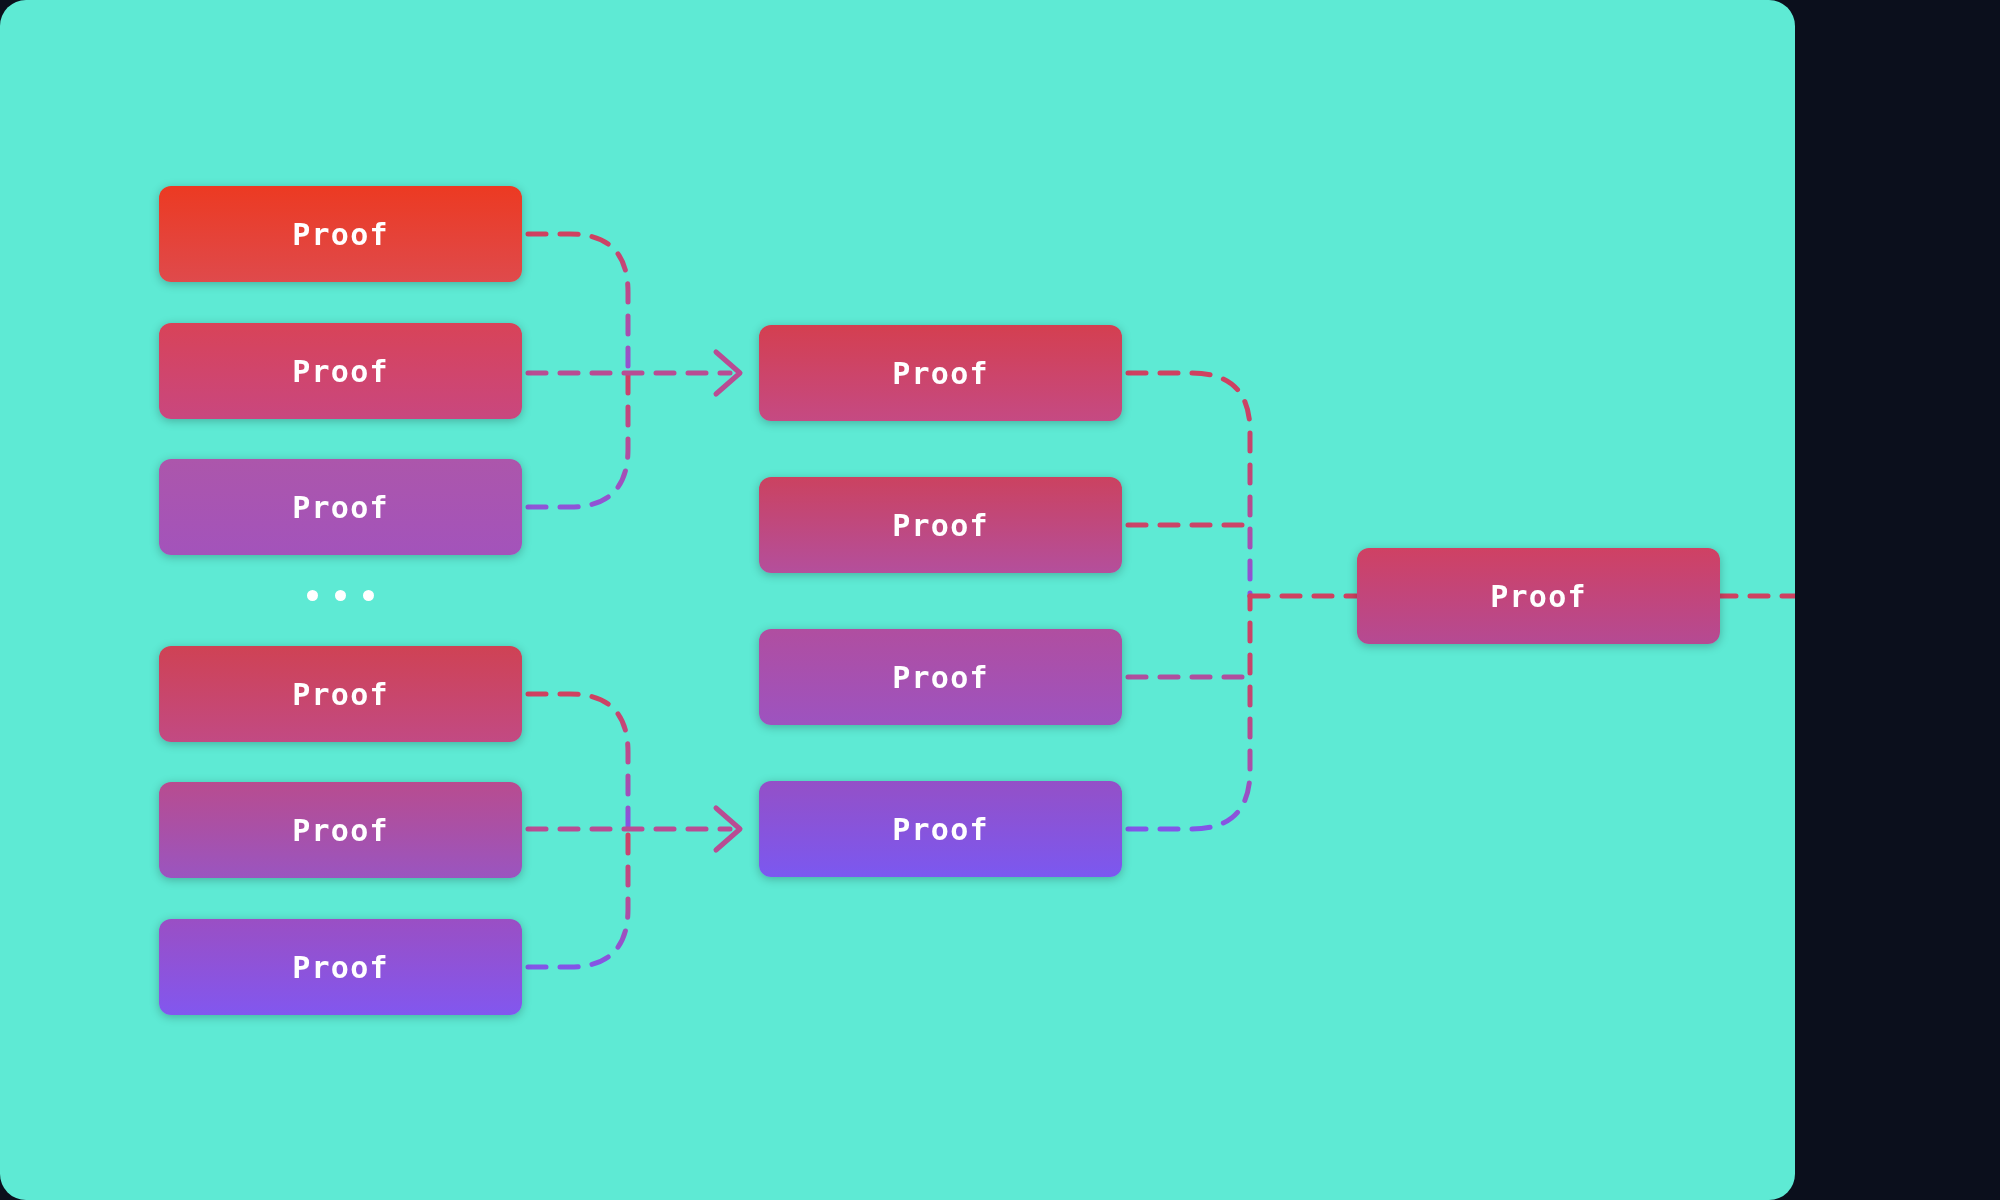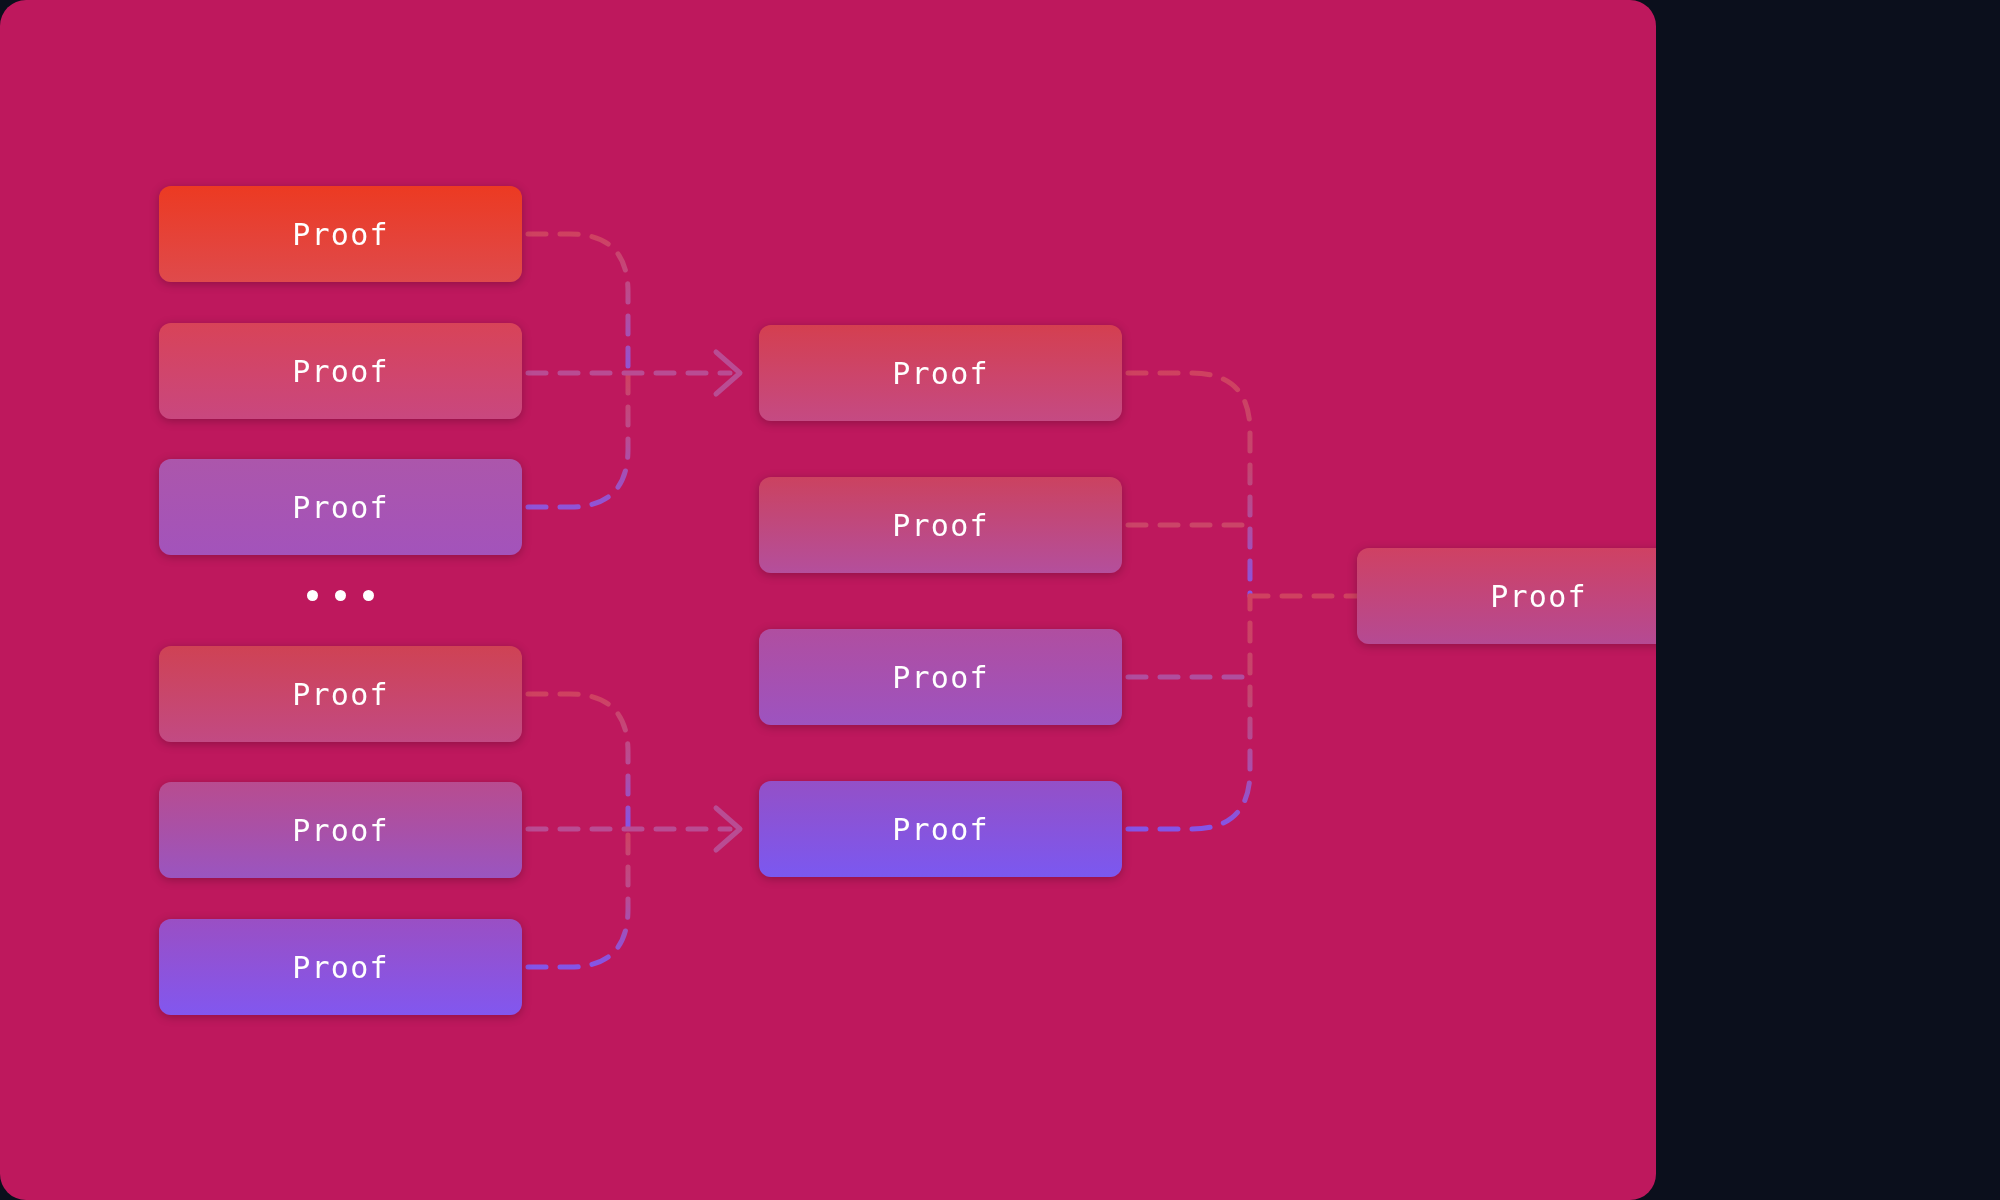--- a/index.html
+++ b/index.html
@@ -8,25 +8,26 @@
     background: #0b0f1c;
   }
   body {
     width: 2000px;
     height: 1200px;
     overflow: hidden;
     font-family: "DejaVu Sans Mono", "Liberation Mono", monospace;
   }
   #canvas {
     position: relative;
-    width: 1656px;
+    width: 1795px;
     height: 1200px;
-    background: #be185d;
+    background: #5eead4;
     border-radius: 26px;
     overflow: hidden;
+    font-weight: bold;
   }
   #edges {
     position: absolute;
     left: 0; top: 0;
     width: 2000px;
     height: 1200px;
     pointer-events: none;
   }
   .node {
     position: absolute;

